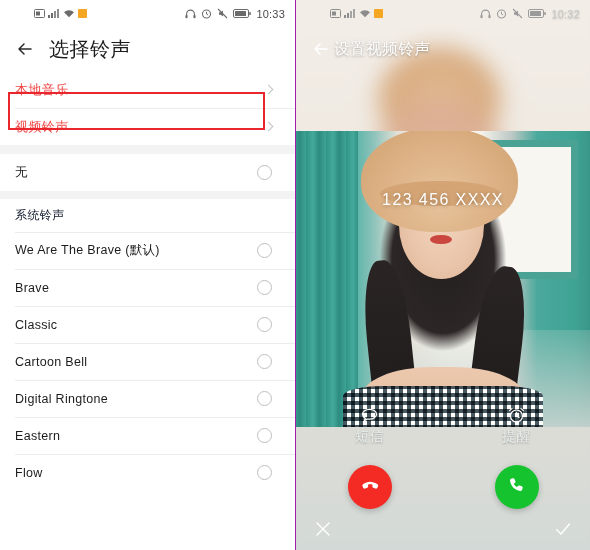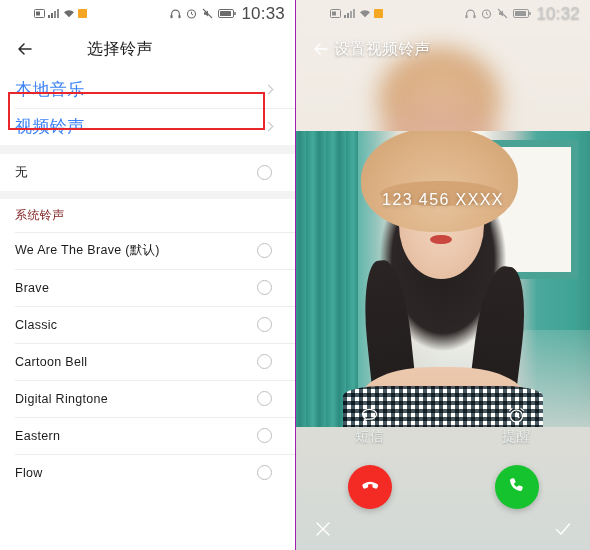--- a/index.html
+++ b/index.html
@@ -16,39 +16,39 @@
     width: 295px; height: 550px; position: relative;
     background: #ffffff; overflow: hidden;
   }
   .statusbar {
     height: 27px; display: flex; align-items: center;
     padding: 0 10px; font-size: 11px; color: #5a5a5a;
   }
   .sb-left { display: flex; align-items: center; gap: 3px; margin-left: 24px; }
   .sb-right { display: flex; align-items: center; gap: 5px; margin-left: auto; }
   .sb-ico { display: inline-flex; align-items: center; }
-  .sb-time { font-size: 17px; color: #4a4a4a; letter-spacing: .2px; }
+  .sb-time { font-size: 11px; color: #4a4a4a; letter-spacing: .2px; }
   .orange-chip { width: 9px; height: 9px; background: #f5a623; border-radius: 1px; }
 
   .appbar {
     height: 44px; display: flex; align-items: center; gap: 14px;
     padding: 0 15px;
   }
   .back-arrow { width: 20px; height: 20px; flex: none; cursor: pointer; }
-  .appbar-title { font-size: 16px; color: #1c1c1c; letter-spacing: .5px; margin-left: 38px; }
+  .appbar-title { font-size: 20px; color: #1c1c1c; letter-spacing: .5px; }
 
   .nav-row {
     height: 37px; display: flex; align-items: center;
     padding: 0 15px; position: relative; background: #fff;
   }
   .nav-row + .nav-row::before {
     content: ""; position: absolute; left: 15px; right: 0; top: 0;
     height: 1px; background: #ececec;
   }
-  .nav-label { font-size: 17px; color: #3b82f6; letter-spacing: .4px; }
+  .nav-label { font-size: 13px; color: #ef4444; letter-spacing: .4px; }
   .chevron {
     margin-left: auto; width: 7px; height: 7px;
     border-top: 1.3px solid #c2c2c2; border-right: 1.3px solid #c2c2c2;
     transform: rotate(45deg); margin-right: 8px;
   }
   .redbox {
     position: absolute; left: 8px; top: 92px; width: 257px; height: 38px;
     border: 2px solid #e8262b; pointer-events: none; z-index: 5;
   }
 
@@ -63,21 +63,21 @@
     content: ""; position: absolute; left: 15px; right: 0; top: 0;
     height: 1px; background: #ececec;
   }
   .opt-label { font-size: 12.5px; color: #1c1c1c; letter-spacing: .3px; }
   .radio {
     margin-left: auto; width: 15px; height: 15px; border-radius: 50%;
     border: 1.3px solid #bfbfbf; margin-right: 8px;
   }
   .section-head {
     height: 33px; display: flex; align-items: center;
-    padding: 0 15px; font-size: 12px; color: #7f1d1d; letter-spacing: .4px;
+    padding: 0 15px; font-size: 12px; color: #0f172a; letter-spacing: .4px;
   }
 
   
   .panel-right {
     width: 295px; height: 550px; position: relative;
     overflow: hidden; border-left: 1px solid #a21caf;
     background: #dfe7e6;
   }
   .photo {
     position: absolute; inset: 0;

